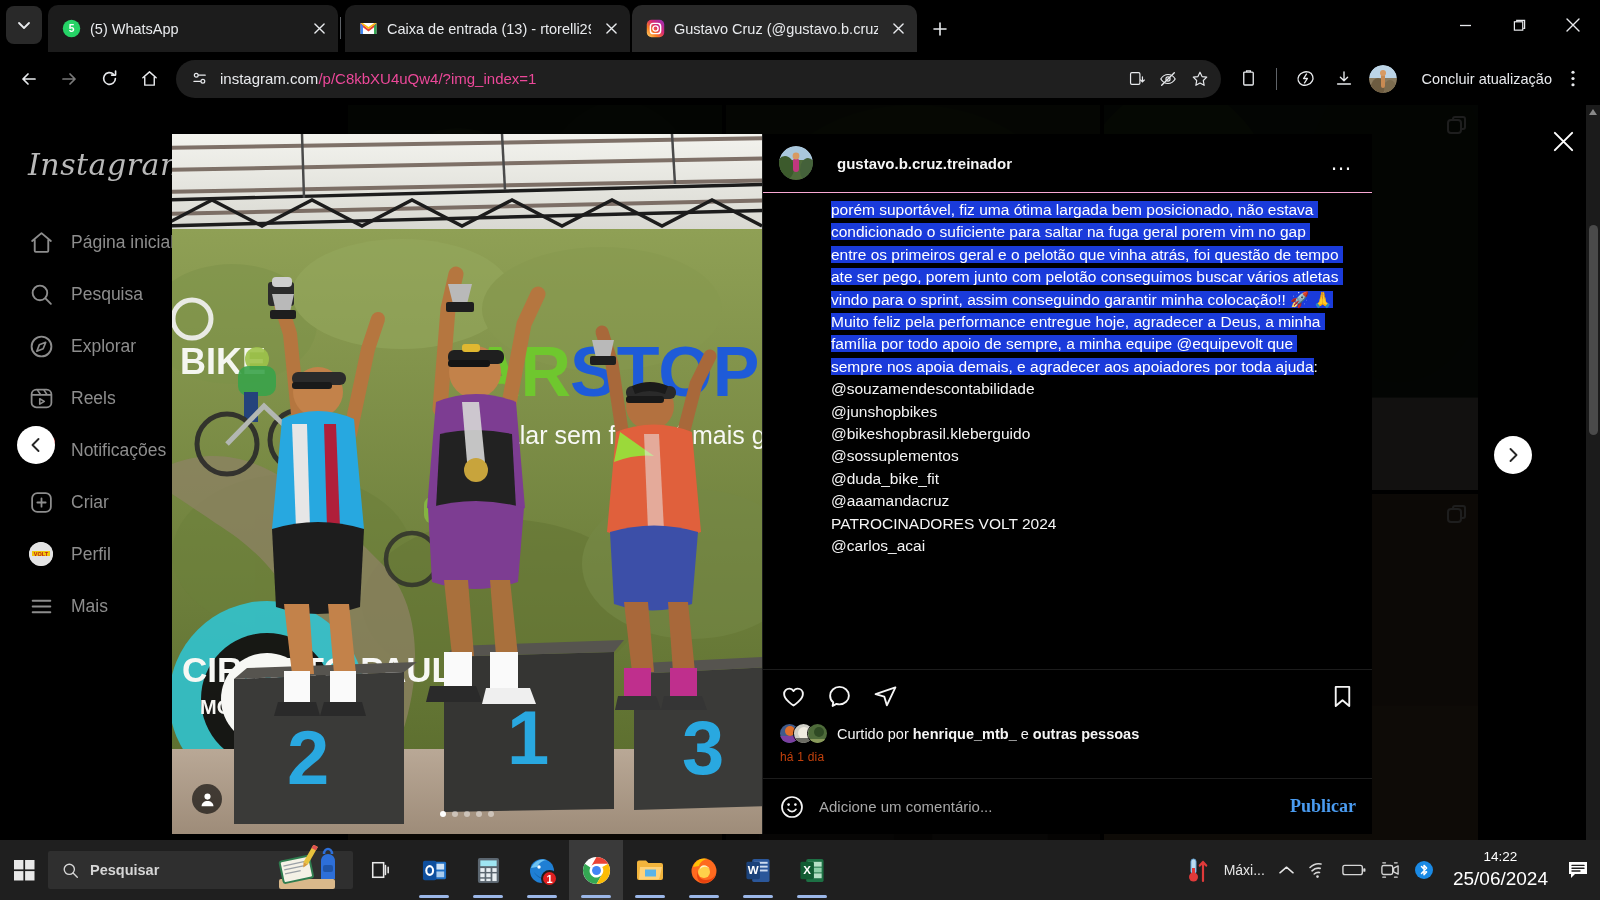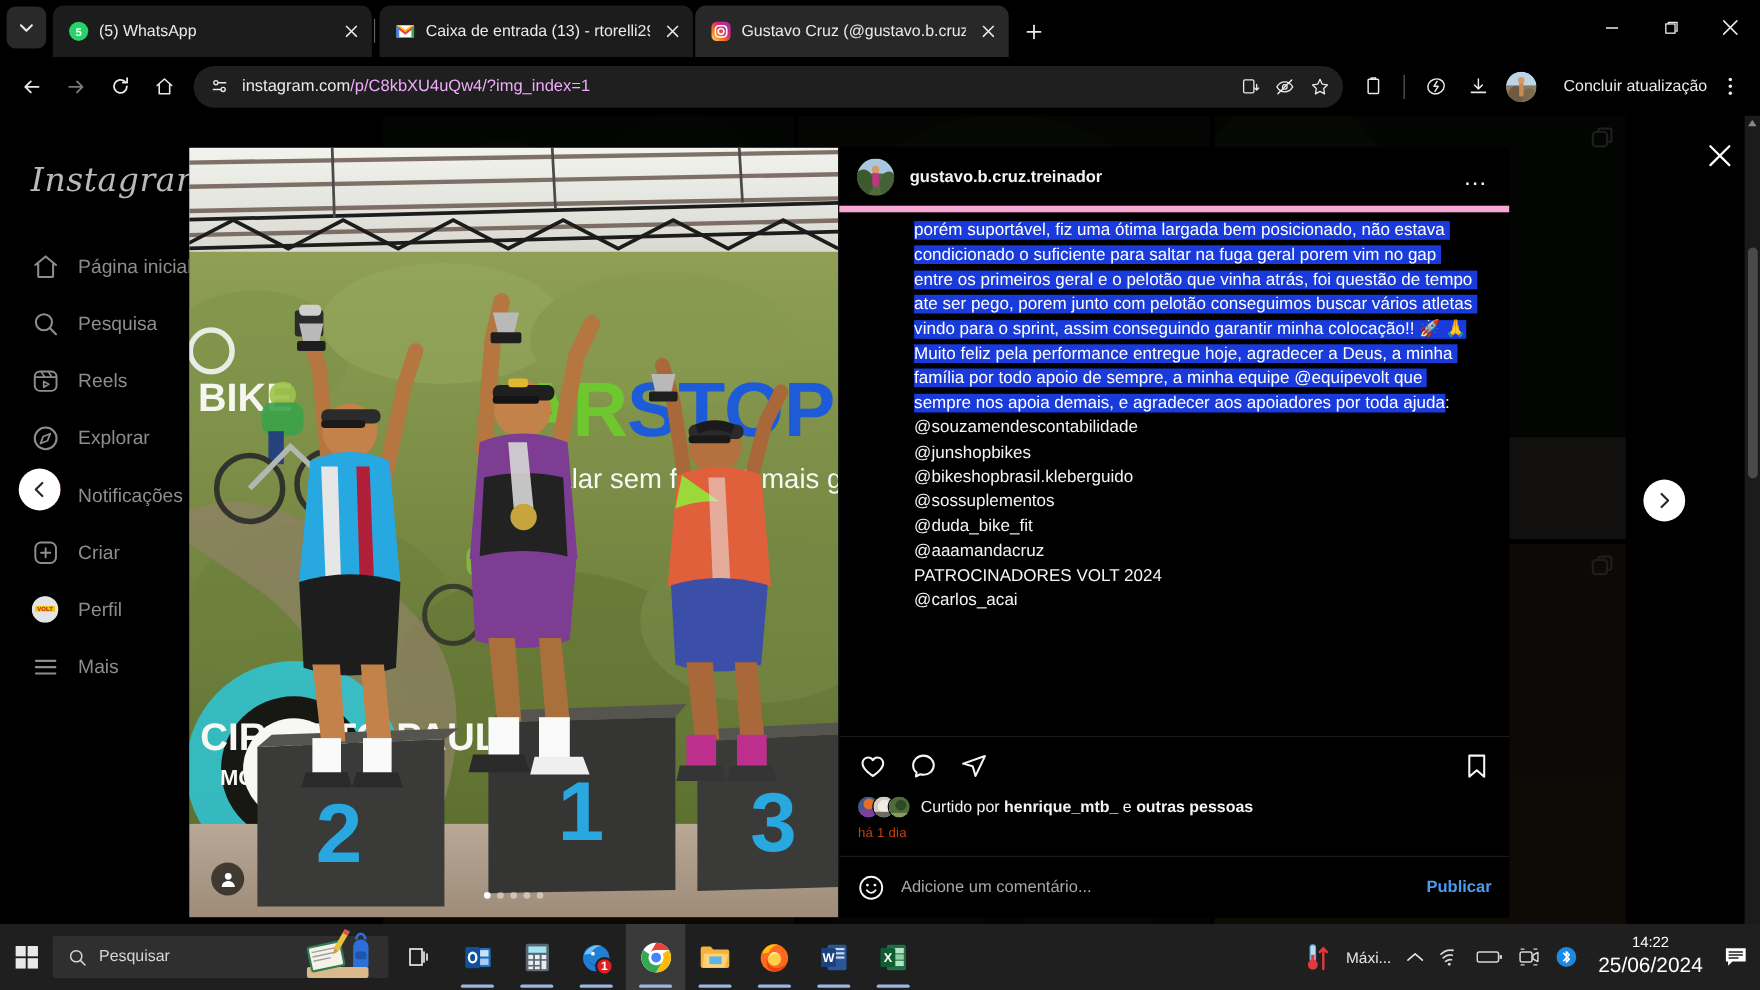--- a/index.html
+++ b/index.html
@@ -39,21 +39,21 @@
   .toolbar { position:relative; height:53px; width:100%; background:#000;
     display:flex; align-items:center; padding:0 10px; gap:2px; }
   .tbtn { width:38px; height:38px; border-radius:50%; display:flex; align-items:center;
     justify-content:center; flex:0 0 38px; }
   .omnibox { flex:1 1 auto; height:38px; background:#1f1f1f; border-radius:19px;
     display:flex; align-items:center; padding:0 6px 0 10px; margin:0 6px; min-width:0; }
   .omni-lock { width:28px; height:28px; flex:0 0 28px; display:flex; align-items:center;
     justify-content:center; }
   .omni-url { flex:1 1 auto; font-size:15px; color:#e8eaed; white-space:nowrap;
     overflow:hidden; padding-left:6px; }
-  .omni-url .dim { color:#f0abfc; }
+  .omni-url .dim { color:#ec4899; }
   .omni-icons { display:flex; align-items:center; gap:2px; flex:0 0 auto; }
   .oi { width:30px; height:30px; display:flex; align-items:center; justify-content:center; }
 
   .tb-right { display:flex; align-items:center; gap:1px; flex:0 0 auto; }
   .vsep { width:1px; height:22px; background:#5f6368; margin:0 8px; }
   .avatar-btn { width:28px; height:28px; border-radius:50%; overflow:hidden; flex:0 0 28px;
     margin:0 5px; position:relative; }
   .update-btn { height:34px; border-radius:17px; background:#000; display:flex;
     align-items:center; padding:0 4px 0 14px; gap:8px; margin-left:4px; }
   .update-btn .lbl { font-size:14.5px; color:#e8eaed; white-space:nowrap; }
@@ -105,22 +105,22 @@
     display:flex; gap:6px; }
   .dot { width:6px; height:6px; border-radius:50%; background:rgba(255,255,255,.45); }
   .dot.on { background:#fff; }
 
   .nav-arrow { position:absolute; width:38px; height:38px; border-radius:50%;
     background:#fff; display:flex; align-items:center; justify-content:center; z-index:8; }
 
   .modal-side { position:relative; flex:1 1 auto; display:flex; flex-direction:column;
     background:#000; border-left:1px solid #1c1c1c; }
 
-  .post-head { display:flex; align-items:center; gap:14px; height:59px; padding:0 16px;
-    border-bottom:6px solid #f9a8d4; flex:0 0 59px; }
+  .post-head { display:flex; align-items:center; gap:24px; height:59px; padding:0 16px;
+    border-bottom:1px solid #f9a8d4; flex:0 0 59px; }
   .head-av { width:34px; height:34px; border-radius:50%; overflow:hidden; flex:0 0 34px;
     background:#2a2a2a; }
   .head-name { font-size:15px; font-weight:bold; color:#f5f5f5; flex:1 1 auto; }
   .head-more { width:30px; height:30px; display:flex; align-items:center;
     justify-content:center; color:#f5f5f5; font-size:22px; line-height:10px; }
 
   .caption-scroll { flex:1 1 auto; overflow:hidden; padding:6px 30px 8px 68px;
     position:relative; }
   .caption { font-size:15.5px; line-height:22.4px; color:#f5f5f5; white-space:pre-wrap;
     word-wrap:break-word; }
@@ -141,40 +141,40 @@
   .likes-txt b { font-weight:bold; }
   .timeago { font-size:12px; color:#c2410c; margin:6px 0 0 1px; letter-spacing:.2px; }
 
   .commentbar { flex:0 0 56px; border-top:1px solid #1c1c1c; display:flex;
     align-items:center; gap:14px; padding:0 16px; margin-top:14px; }
   .emoji-btn { width:26px; height:26px; flex:0 0 26px; display:flex;
     align-items:center; justify-content:center; }
   .comment-input { flex:1 1 auto; background:transparent; border:0; outline:0;
     font-family:"Liberation Sans", sans-serif; font-size:15px; color:#f5f5f5; }
   .comment-input::placeholder { color:#a8a8a8; }
-  .publish { font-size:15px; color:#4a9bf0; font-weight:bold; flex:0 0 auto; }
+  .publish { font-size:18px; color:#4a9bf0; font-weight:bold; flex:0 0 auto;font-family:Liberation Serif, serif; }
 
   .modal-close { position:absolute; right:20px; top:19px; width:34px; height:34px;
     display:flex; align-items:center; justify-content:center; z-index:10; }
 
   
   .page-scroll { position:absolute; right:0; top:0; width:14px; height:735px;
     background:#1b1b1b; z-index:4; }
   .page-scroll .thumb { position:absolute; left:3px; top:120px; width:9px; height:210px;
     background:#4a4a4a; border-radius:5px; }
   .page-scroll .arr { position:absolute; left:0; width:14px; height:14px;
     display:flex; align-items:center; justify-content:center; }
 
   
   .taskbar { position:absolute; left:0; bottom:0; width:1600px; height:60px;
     background:#1f1f1f; display:flex; align-items:center; z-index:20; }
   .start { width:48px; height:60px; display:flex; align-items:center; justify-content:center; }
   .tb-search { width:305px; height:38px; background:#2f2f2f; border-radius:2px;
     display:flex; align-items:center; gap:11px; padding-left:14px; position:relative; }
-  .tb-search .ph { font-size:14.5px; color:#d6d6d6; }
+  .tb-search .ph { font-size:14.5px; color:#d6d6d6;font-weight:bold; }
   .tb-search .sticker { position:absolute; right:4px; bottom:-2px; width:72px; height:46px; }
   .tb-icon { width:54px; height:60px; display:flex; align-items:center;
     justify-content:center; position:relative; }
   .tb-icon.active { background:#3a3a3a; }
   .tb-icon .underline { position:absolute; bottom:2px; left:12px; width:30px; height:3px;
     background:#9bb7e8; border-radius:2px; }
   .tb-icon .dot-badge { position:absolute; right:11px; bottom:13px; width:17px; height:17px;
     border-radius:50%; background:#e02020; color:#fff; font-size:11px; font-weight:bold;
     display:flex; align-items:center; justify-content:center; border:2px solid #1f1f1f; }
 
@@ -478,36 +478,36 @@
               <circle cx="10.5" cy="10.5" r="7" fill="none" stroke="#8d8d8d" stroke-width="1.8"></circle>
               <path d="M15.8 15.8L21 21" stroke="#8d8d8d" stroke-width="1.8" stroke-linecap="round"></path>
             </svg>
         </span>
         <span class="nav-label">Pesquisa</span>
       </div>
 
       <div class="nav-item">
         <span class="nav-ico">
           <svg width="25" height="25" viewBox="0 0 24 24">
+              <circle cx="12" cy="12" r="9.5" fill="none" stroke="#8d8d8d" stroke-width="1.8"></circle>
+              <path d="M16 8l-2.4 6.1L7.5 16.5l2.4-6.1z" fill="none" stroke="#8d8d8d" stroke-width="1.6" stroke-linejoin="round"></path>
+            </svg>
+        </span>
+        <span class="nav-label">Explorar</span>
+      </div>
+
+      <div class="nav-item">
+        <span class="nav-ico">
+          <svg width="25" height="25" viewBox="0 0 24 24">
               <rect x="2.5" y="3.5" width="19" height="17" rx="4.5" fill="none" stroke="#8d8d8d" stroke-width="1.7"></rect>
               <path d="M2.8 8.5h18.4M8 3.7l3.2 4.7M14.2 3.7l3.2 4.7" stroke="#8d8d8d" stroke-width="1.5"></path>
               <path d="M10.3 12.2l4.4 2.6-4.4 2.6z" fill="none" stroke="#8d8d8d" stroke-width="1.5" stroke-linejoin="round"></path>
             </svg>
         </span>
         <span class="nav-label">Reels</span>
-      </div>
-
-      <div class="nav-item">
-        <span class="nav-ico">
-          <svg width="25" height="25" viewBox="0 0 24 24">
-              <circle cx="12" cy="12" r="9.5" fill="none" stroke="#8d8d8d" stroke-width="1.8"></circle>
-              <path d="M16 8l-2.4 6.1L7.5 16.5l2.4-6.1z" fill="none" stroke="#8d8d8d" stroke-width="1.6" stroke-linejoin="round"></path>
-            </svg>
-        </span>
-        <span class="nav-label">Explorar</span>
       </div>
 
 
       <div class="nav-item">
         <span class="nav-ico">
           <svg width="25" height="25" viewBox="0 0 24 24">
               <path d="M12 20.5S3 15 3 9.3C3 6.4 5.2 4.3 8 4.3c1.7 0 3.2.9 4 2.3.8-1.4 2.3-2.3 4-2.3 2.8 0 5 2.1 5 5 0 5.7-9 11.2-9 11.2z" fill="none" stroke="#8d8d8d" stroke-width="1.7" stroke-linejoin="round"></path>
             </svg>
           <span class="badge-dot"></span>
         </span>

